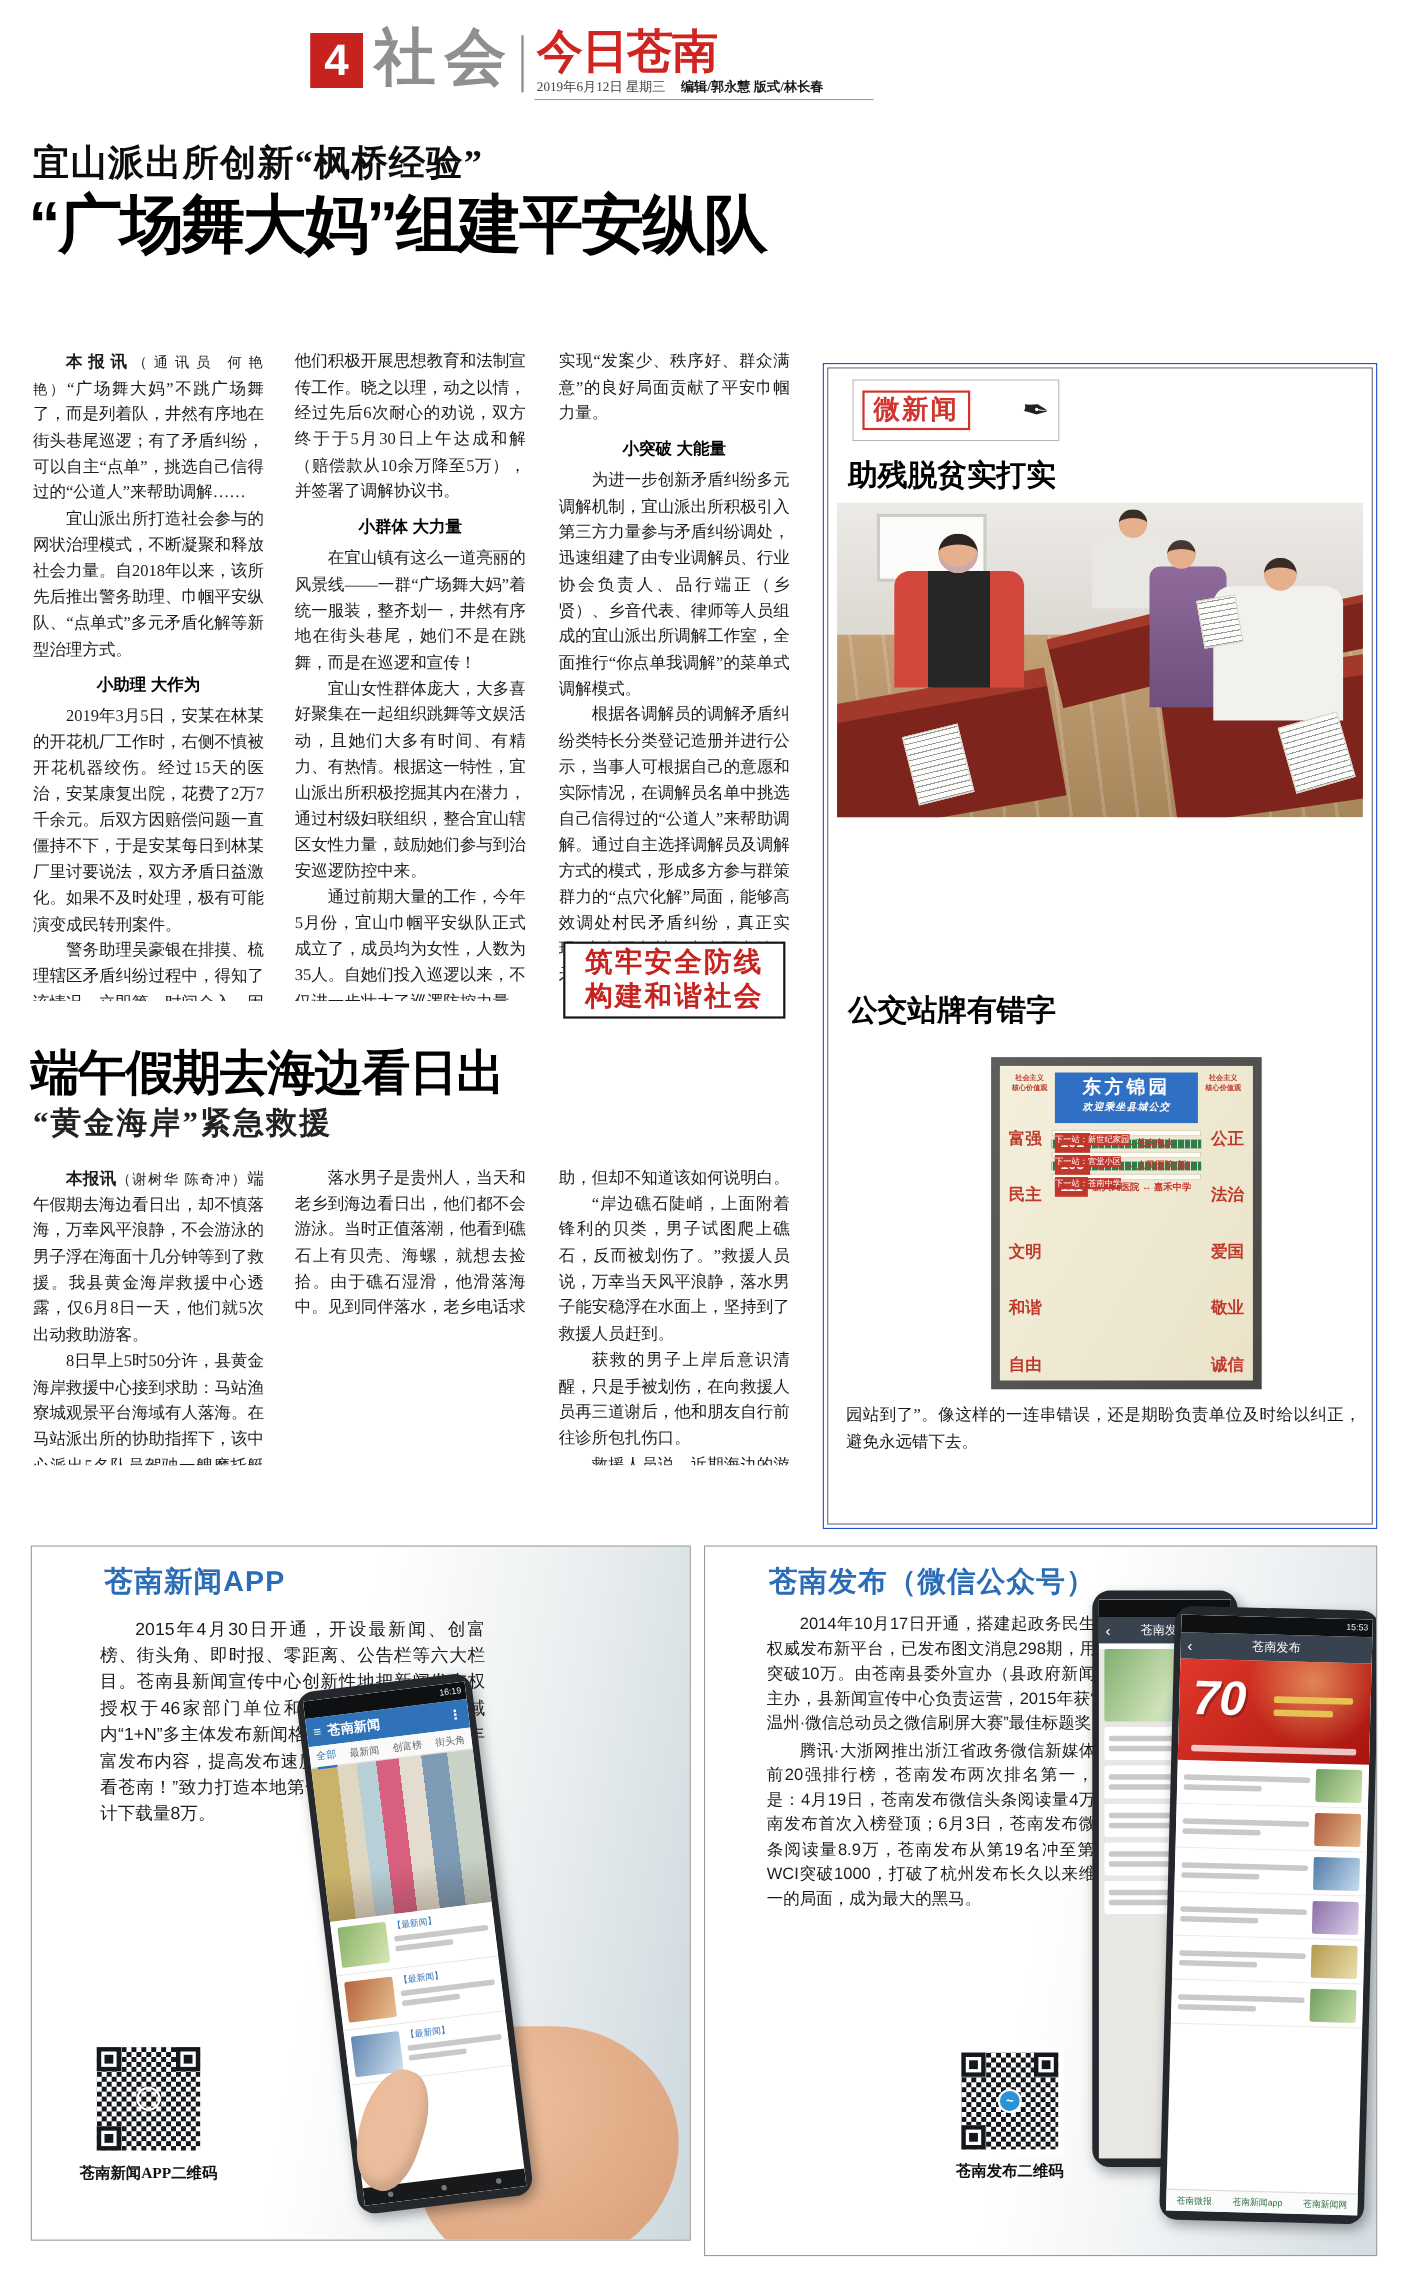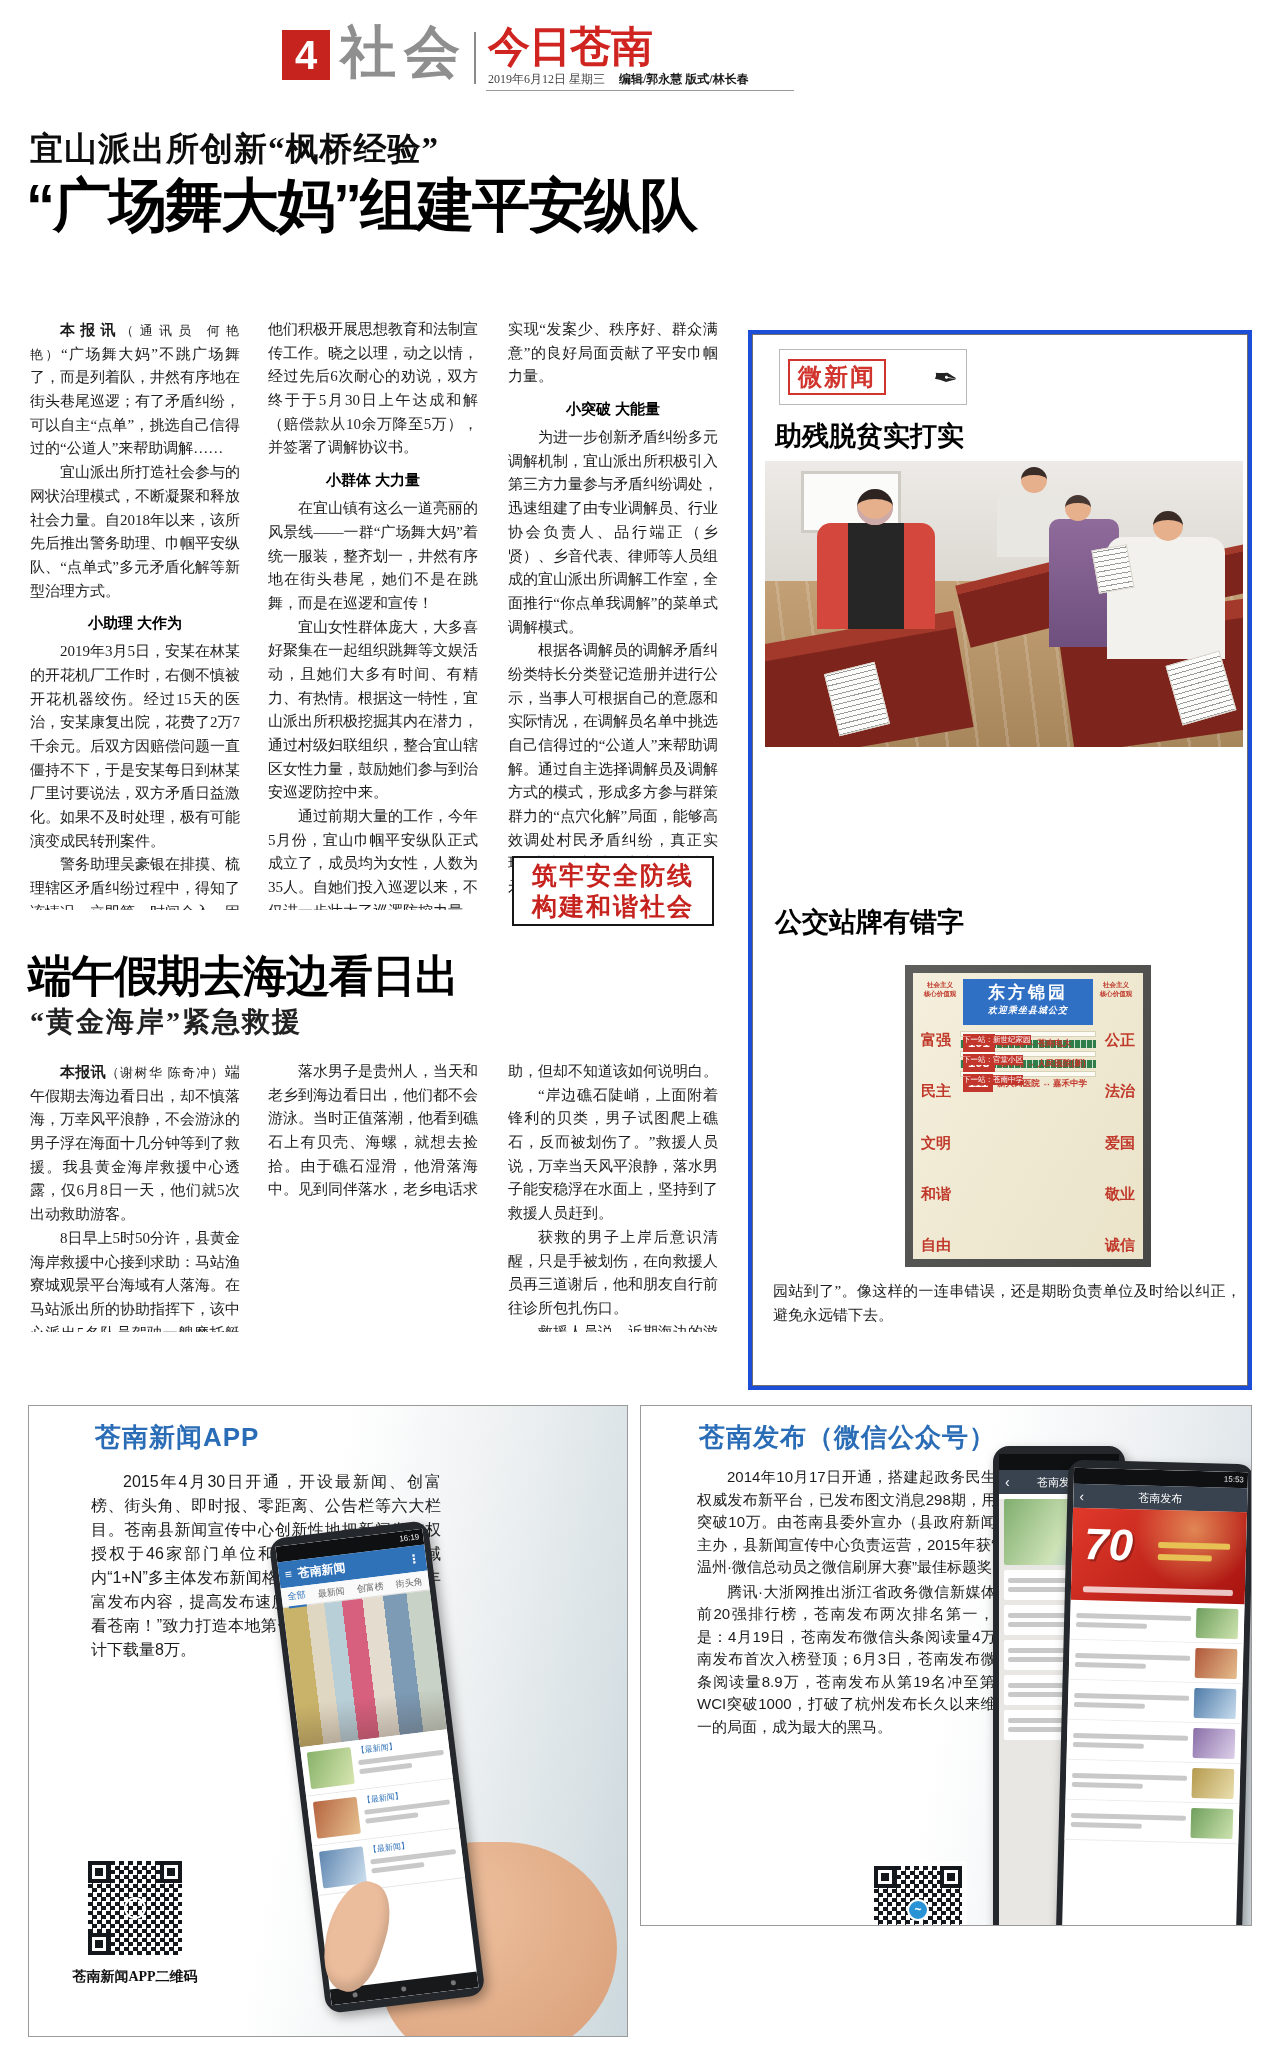--- a/index.html
+++ b/index.html
@@ -37,21 +37,21 @@
          display:flex;flex-direction:column;align-items:center;justify-content:center;
          font:900 25px/1.25 var(--sans);color:var(--red);letter-spacing:2px}
 
   
   .a2-headline{left:28px;top:952px;font:900 44px/48px var(--sans);color:#000;letter-spacing:-1px}
   .a2-subhead{left:30px;top:1006px;font:700 28px/32px var(--serif);color:#222;letter-spacing:2px}
   .a2col{top:1060px;height:272px}
 
   
   .micro{left:748px;top:330px;width:504px;height:1060px;background:#fff;
-         border:5px solid #1d4ed8;outline:1px solid #6f6f6f;outline-offset:-5px}
+         border:1px solid #1d4ed8;outline:1px solid #6f6f6f;outline-offset:-5px}
   .micro>*{position:absolute}
   .wx-head{left:26px;top:14px;width:188px;height:56px;border:1px solid #b9b9b9;background:#fff;
            display:flex;align-items:center;justify-content:space-between;padding:0 8px}
   .wx-label{border:2px solid #d0342c;color:#d0342c;font:700 24px/1 var(--sans);padding:4px 8px;letter-spacing:2px}
   .pen{font-size:30px;color:#222;transform:rotate(8deg)}
   .m-title{font:700 27px/30px var(--sans);color:#000}
   .t1{left:22px;top:86px}
   .t2{left:22px;top:572px}
   .m-cap{font:15px/1.66 var(--serif);color:#151515;text-align:justify}
   .cap1{left:22px;top:424px;width:462px;text-indent:2em}
@@ -113,21 +113,21 @@
          background-image:repeating-linear-gradient(90deg,rgba(35,35,35,.8) 0 1.5px,transparent 1.5px 6px),
                           repeating-linear-gradient(0deg,rgba(35,35,35,.35) 0 1px,transparent 1px 4.5px)}
   .gbar{position:static!important;height:8px;margin:0 0 3px;background:#2f7d49;
         background-image:repeating-linear-gradient(90deg,rgba(255,255,255,.75) 0 1px,transparent 1px 6px)}
 
   
   .promo-box{border:1px solid #9a9a9a;overflow:hidden}
   .promo-box>*{position:absolute}
   .app-box{left:28px;top:1405px;width:600px;height:632px;
            background:linear-gradient(100deg,#fff 45%,#eef1f2 68%,#ccd8dd 100%)}
-  .fabu-box{left:640px;top:1405px;width:612px;height:521px;
+  .fabu-box{left:640px;top:1405px;width:612px;height:646px;
             background:linear-gradient(100deg,#fff 50%,#edf0f2 75%,#d4dde2 100%)}
   .box-title{font:700 26px/30px var(--sans);color:var(--blue);letter-spacing:1px}
   .app-title{left:66px;top:16px}
   .fabu-title{left:58px;top:16px}
   .box-body{font:16px/1.5 var(--sans);color:#1b1b1b;text-align:justify}
   .box-body p{text-indent:2em;margin-bottom:2px}
   .app-body{left:62px;top:64px;width:350px}
   .fabu-body{left:56px;top:60px;width:330px;font-size:15px}
 
   

